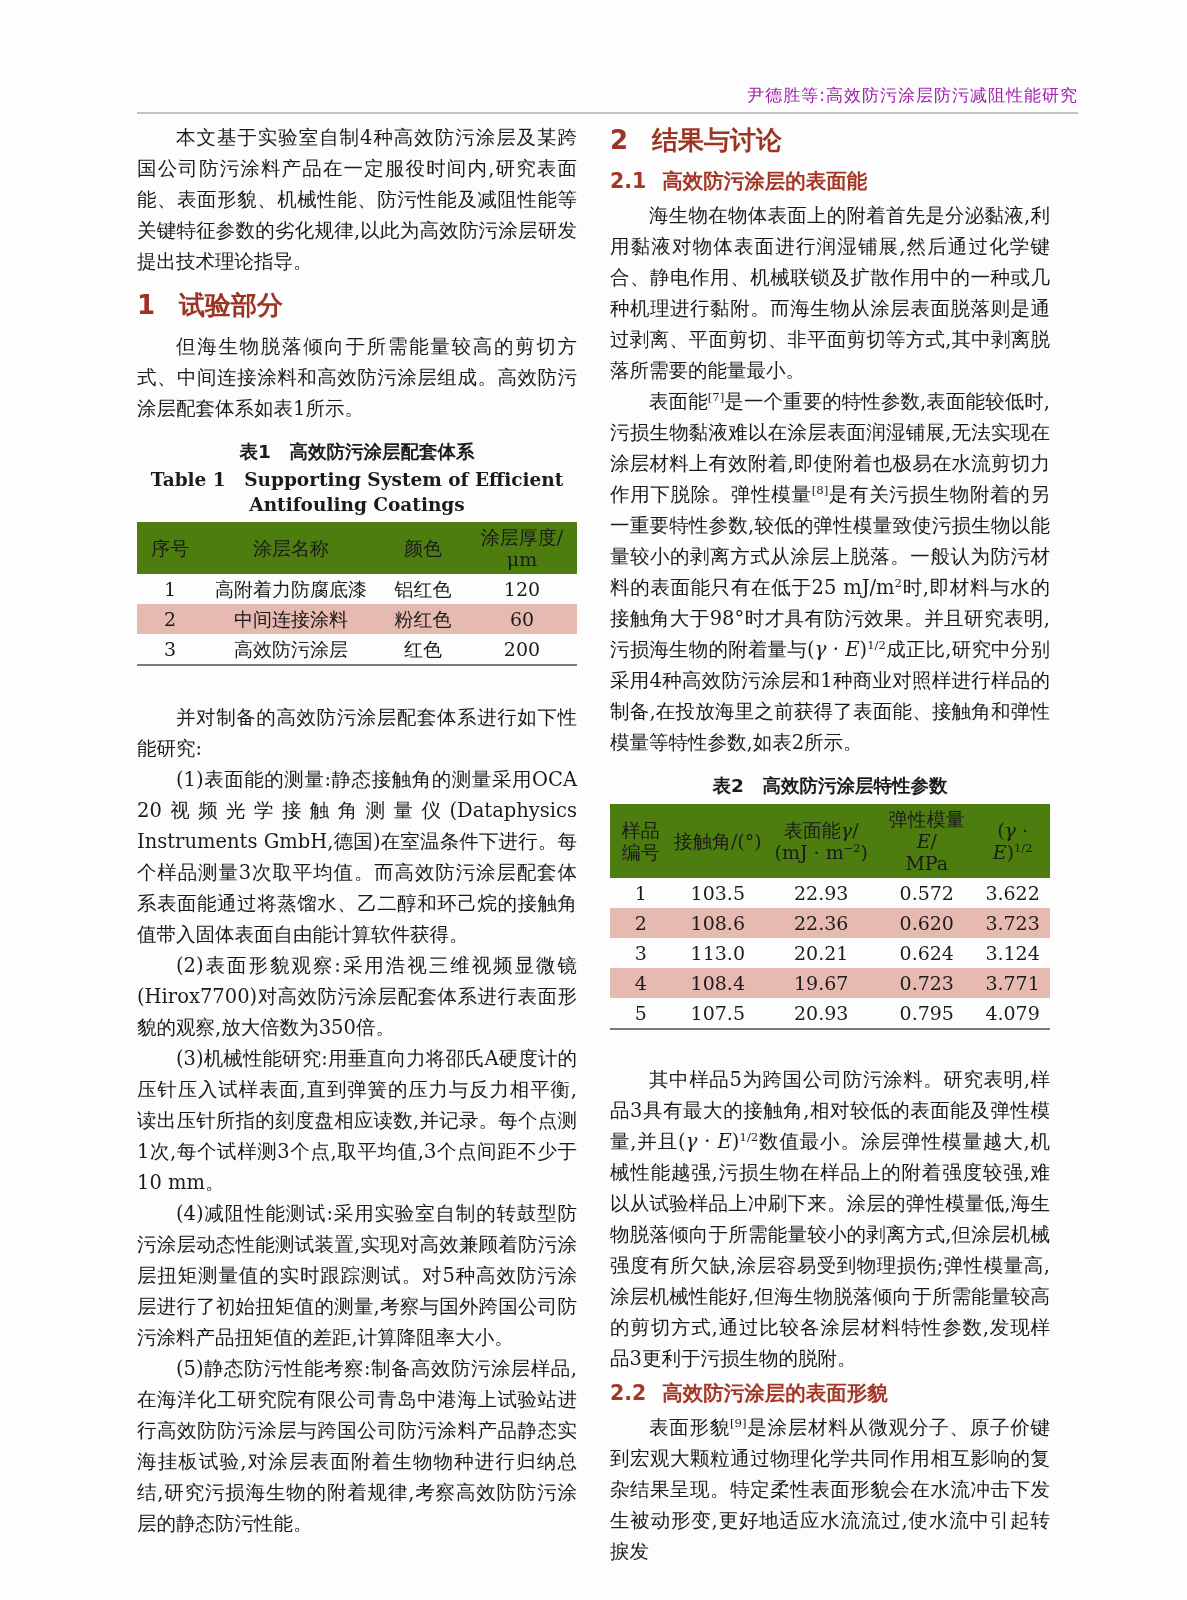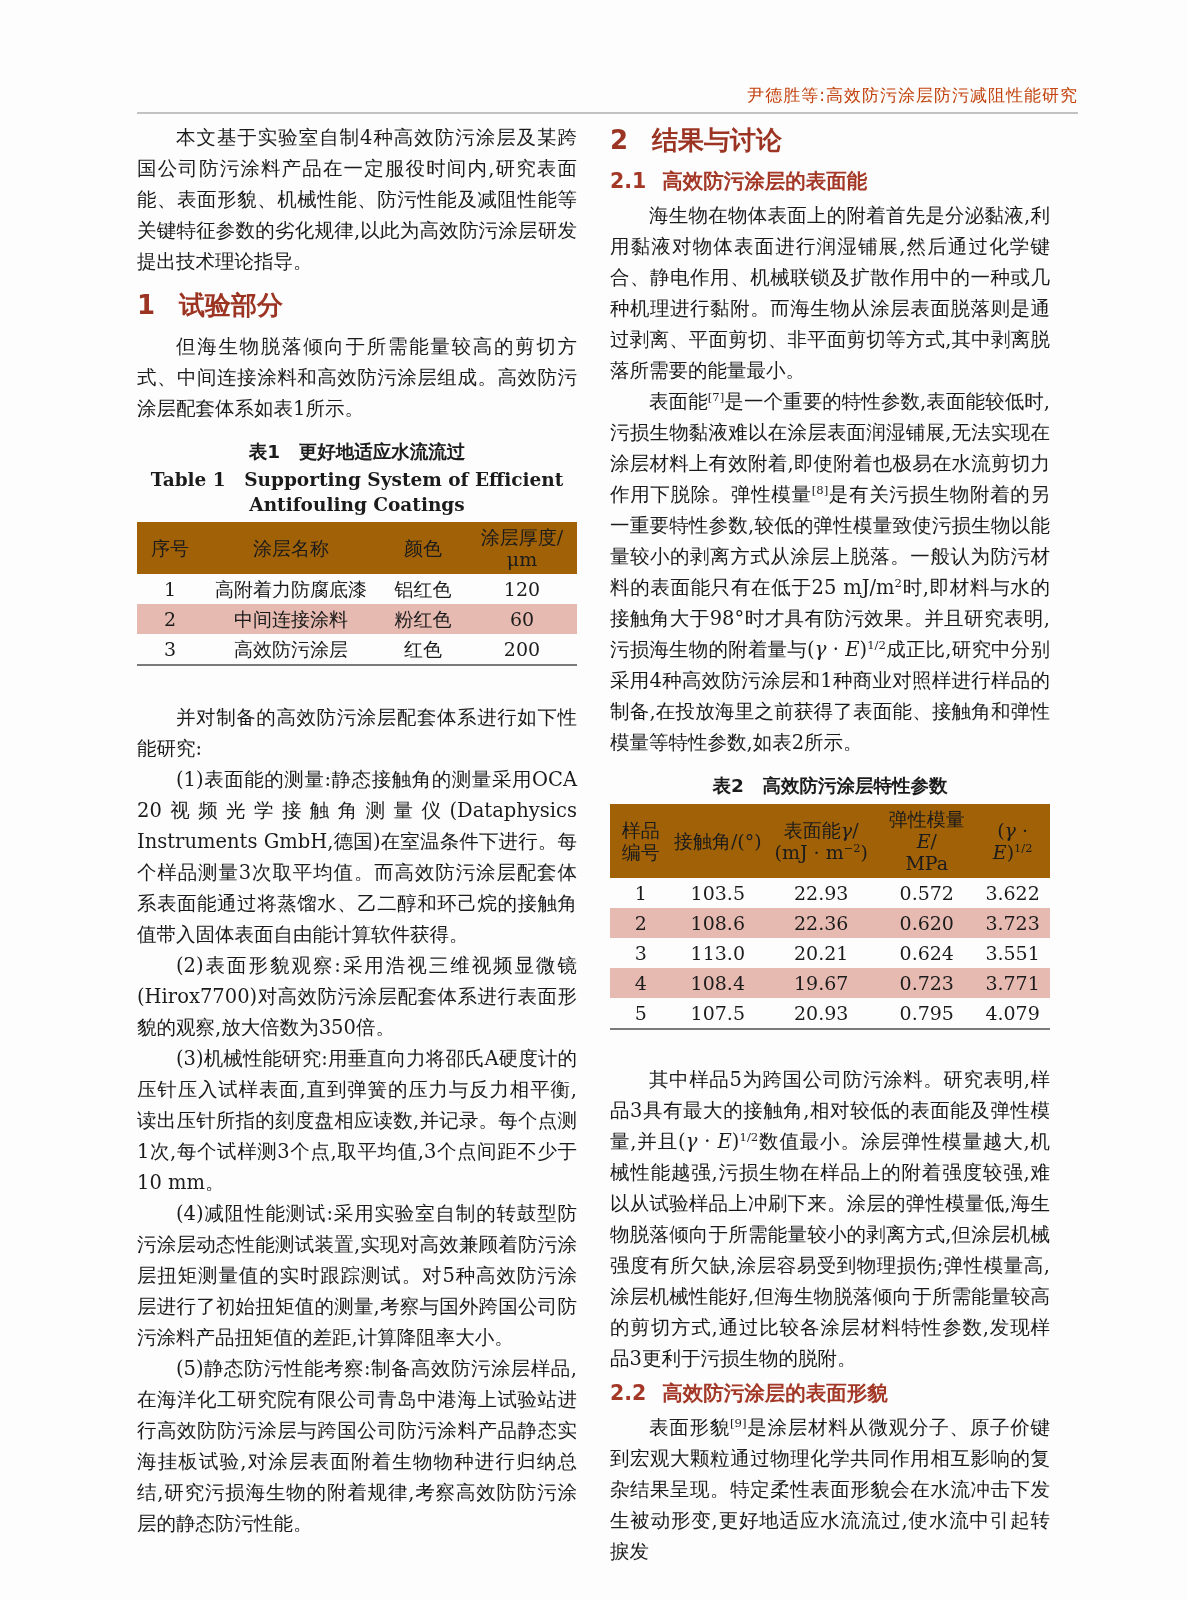--- a/index.html
+++ b/index.html
@@ -2,21 +2,21 @@
 <html><head>
 <meta charset="utf-8">
 <style>
   html,body{margin:0;padding:0;background:#ffffff;}
   .page{
     position:relative;width:1187px;height:1600px;background:#fdfdfd;overflow:hidden;
     font-family:"DejaVu Serif","Liberation Serif",serif;color:#1b1b1b;
   }
   .runhead{
     position:absolute;top:84px;left:137px;width:941px;text-align:right;
-    font-size:17px;color:#c2410c;letter-spacing:1px;
+    font-size:17px;color:#a21caf;letter-spacing:1px;
     font-family:"DejaVu Sans","Liberation Sans",sans-serif;
   }
   .runrule{position:absolute;top:112px;left:137px;width:941px;border-top:2px solid #c2c2c2;}
   .col{position:absolute;top:122px;width:440px;font-size:19.5px;line-height:31px;text-align:justify;}
   .col-left{left:137px;}
   .col-right{left:610px;}
   p{margin:0;}
   .indent{text-indent:2em;}
   .h1{
     font-family:"DejaVu Sans","Liberation Sans",sans-serif;font-weight:bold;
@@ -36,21 +36,21 @@
     text-align:center;font-family:"DejaVu Serif","Liberation Serif",serif;
     font-weight:bold;font-size:18.5px;line-height:25px;margin-top:2px;
   }
   table.dtable{
     width:100%;border-collapse:collapse;margin-top:5px;
     font-size:19px;line-height:22px;border-bottom:2px solid #7a7a7a;
   }
   table.dtable th,table.dtable td{
     text-align:center;vertical-align:middle;font-weight:normal;padding:4px 2px;
   }
-  table.dtable thead tr{background:#a16207;}
+  table.dtable thead tr{background:#4d7c0f;}
   table.dtable tr.alt{background:#e6bab1;}
   .t1 th:nth-child(1),.t1 td:nth-child(1){width:15%;}
   .t1 th:nth-child(2),.t1 td:nth-child(2){width:40%;}
   .t1 th:nth-child(3),.t1 td:nth-child(3){width:20%;}
   .t1 th:nth-child(4),.t1 td:nth-child(4){width:25%;}
   .t2 th:nth-child(1),.t2 td:nth-child(1){width:14%;}
   .t2 th:nth-child(2),.t2 td:nth-child(2){width:21%;}
   .t2 th:nth-child(3),.t2 td:nth-child(3){width:26%;}
   .t2 th:nth-child(4),.t2 td:nth-child(4){width:22%;}
   .t2 th:nth-child(5),.t2 td:nth-child(5){width:17%;}
@@ -87,21 +87,21 @@
 
   <div class="col col-left">
     <p class="indent">本文基于实验室自制4种高效防污涂层及某跨国公司防污涂料产品在一定服役时间内,研究表面能、表面形貌、机械性能、防污性能及减阻性能等关键特征参数的劣化规律,以此为高效防污涂层研发提出技术理论指导。</p>
 
     <div class="h1">
       <span class="hnum">1</span><span>试验部分</span>
     </div>
 
     <p class="indent">但海生物脱落倾向于所需能量较高的剪切方式、中间连接涂料和高效防污涂层组成。高效防污涂层配套体系如表1所示。</p>
 
-    <div class="cap-zh">表1　更好地适应水流流过</div>
+    <div class="cap-zh">表1　高效防污涂层配套体系</div>
     <div class="cap-en">Table 1　Supporting System of Efficient Antifouling Coatings</div>
 
     <table class="dtable t1">
       <thead>
         <tr>
           <th>序号</th>
           <th>涂层名称</th>
           <th>颜色</th>
           <th>涂层厚度/μm</th>
         </tr>
@@ -172,21 +172,21 @@
           <td>108.6</td>
           <td>22.36</td>
           <td>0.620</td>
           <td>3.723</td>
         </tr>
         <tr>
           <td>3</td>
           <td>113.0</td>
           <td>20.21</td>
           <td>0.624</td>
-          <td>3.551</td>
+          <td>3.124</td>
         </tr>
         <tr class="alt">
           <td>4</td>
           <td>108.4</td>
           <td>19.67</td>
           <td>0.723</td>
           <td>3.771</td>
         </tr>
         <tr>
           <td>5</td>

